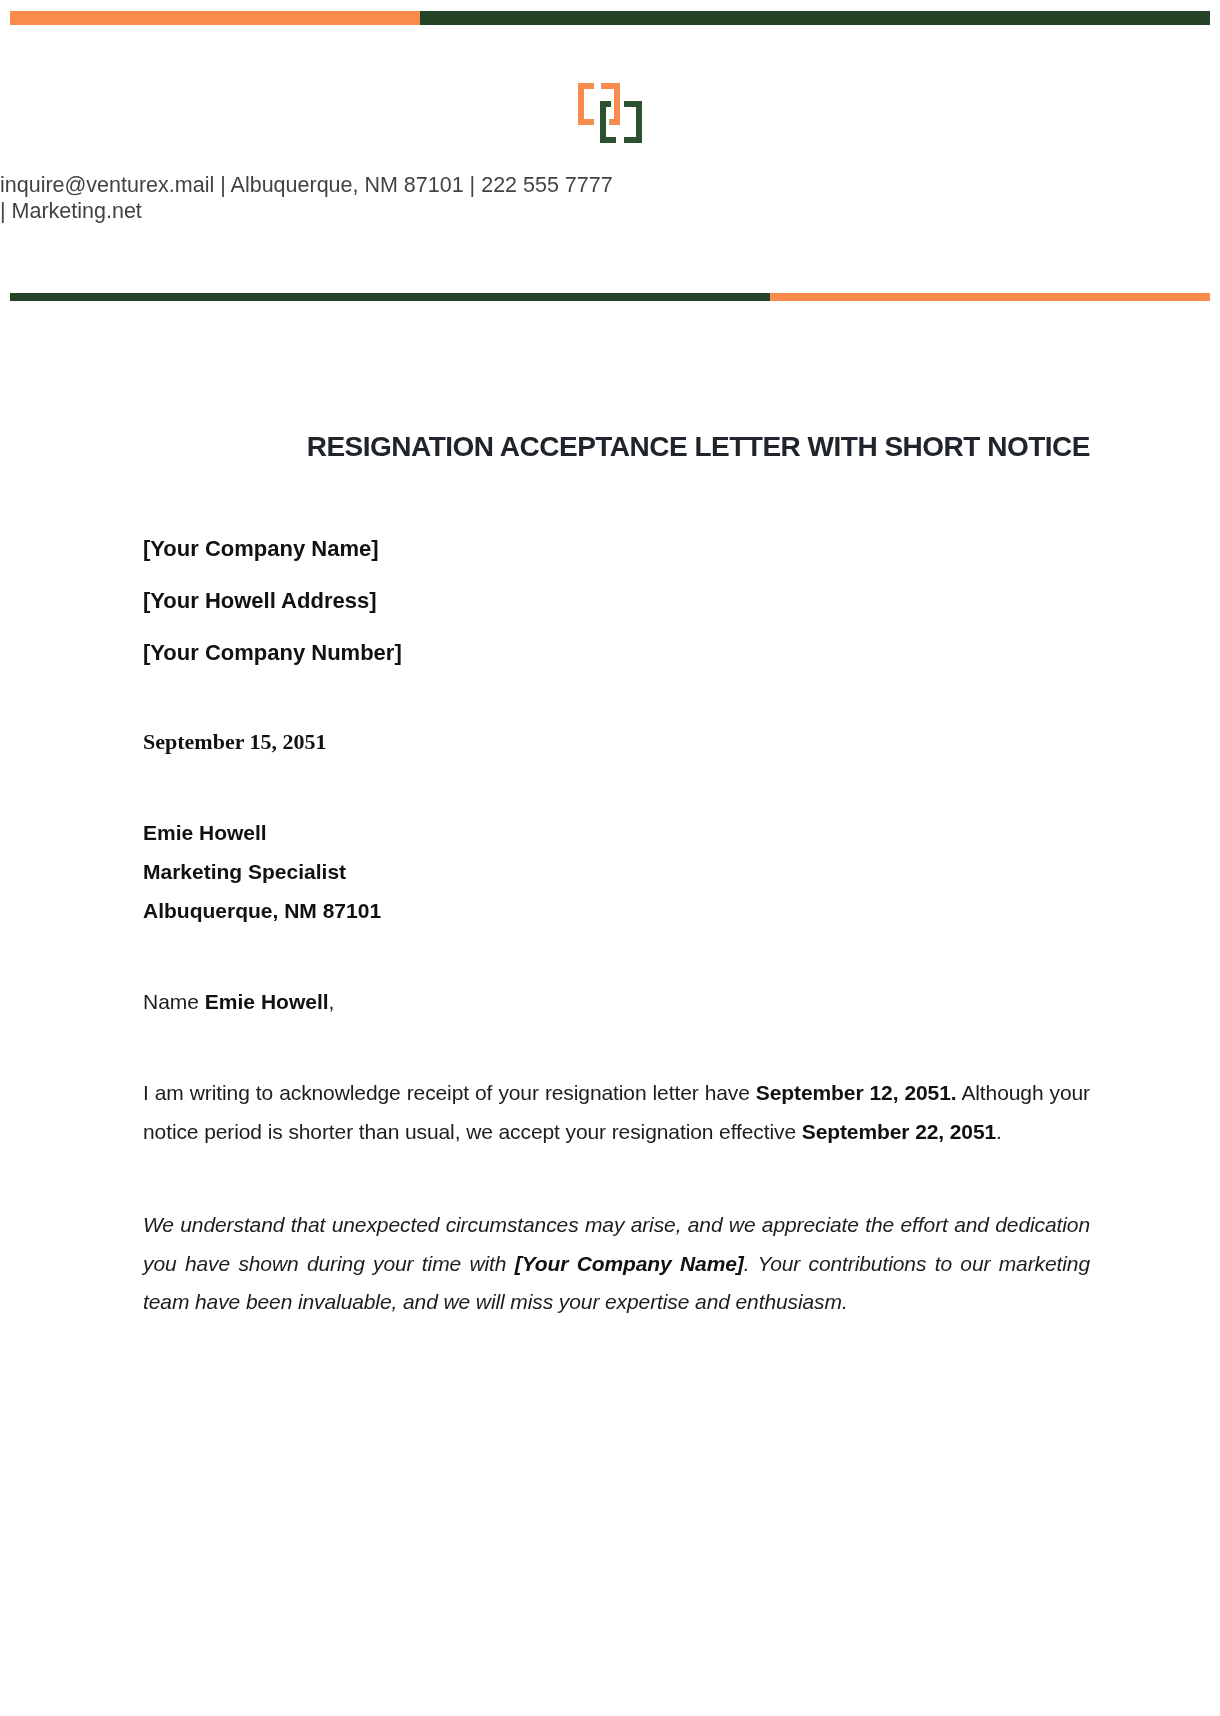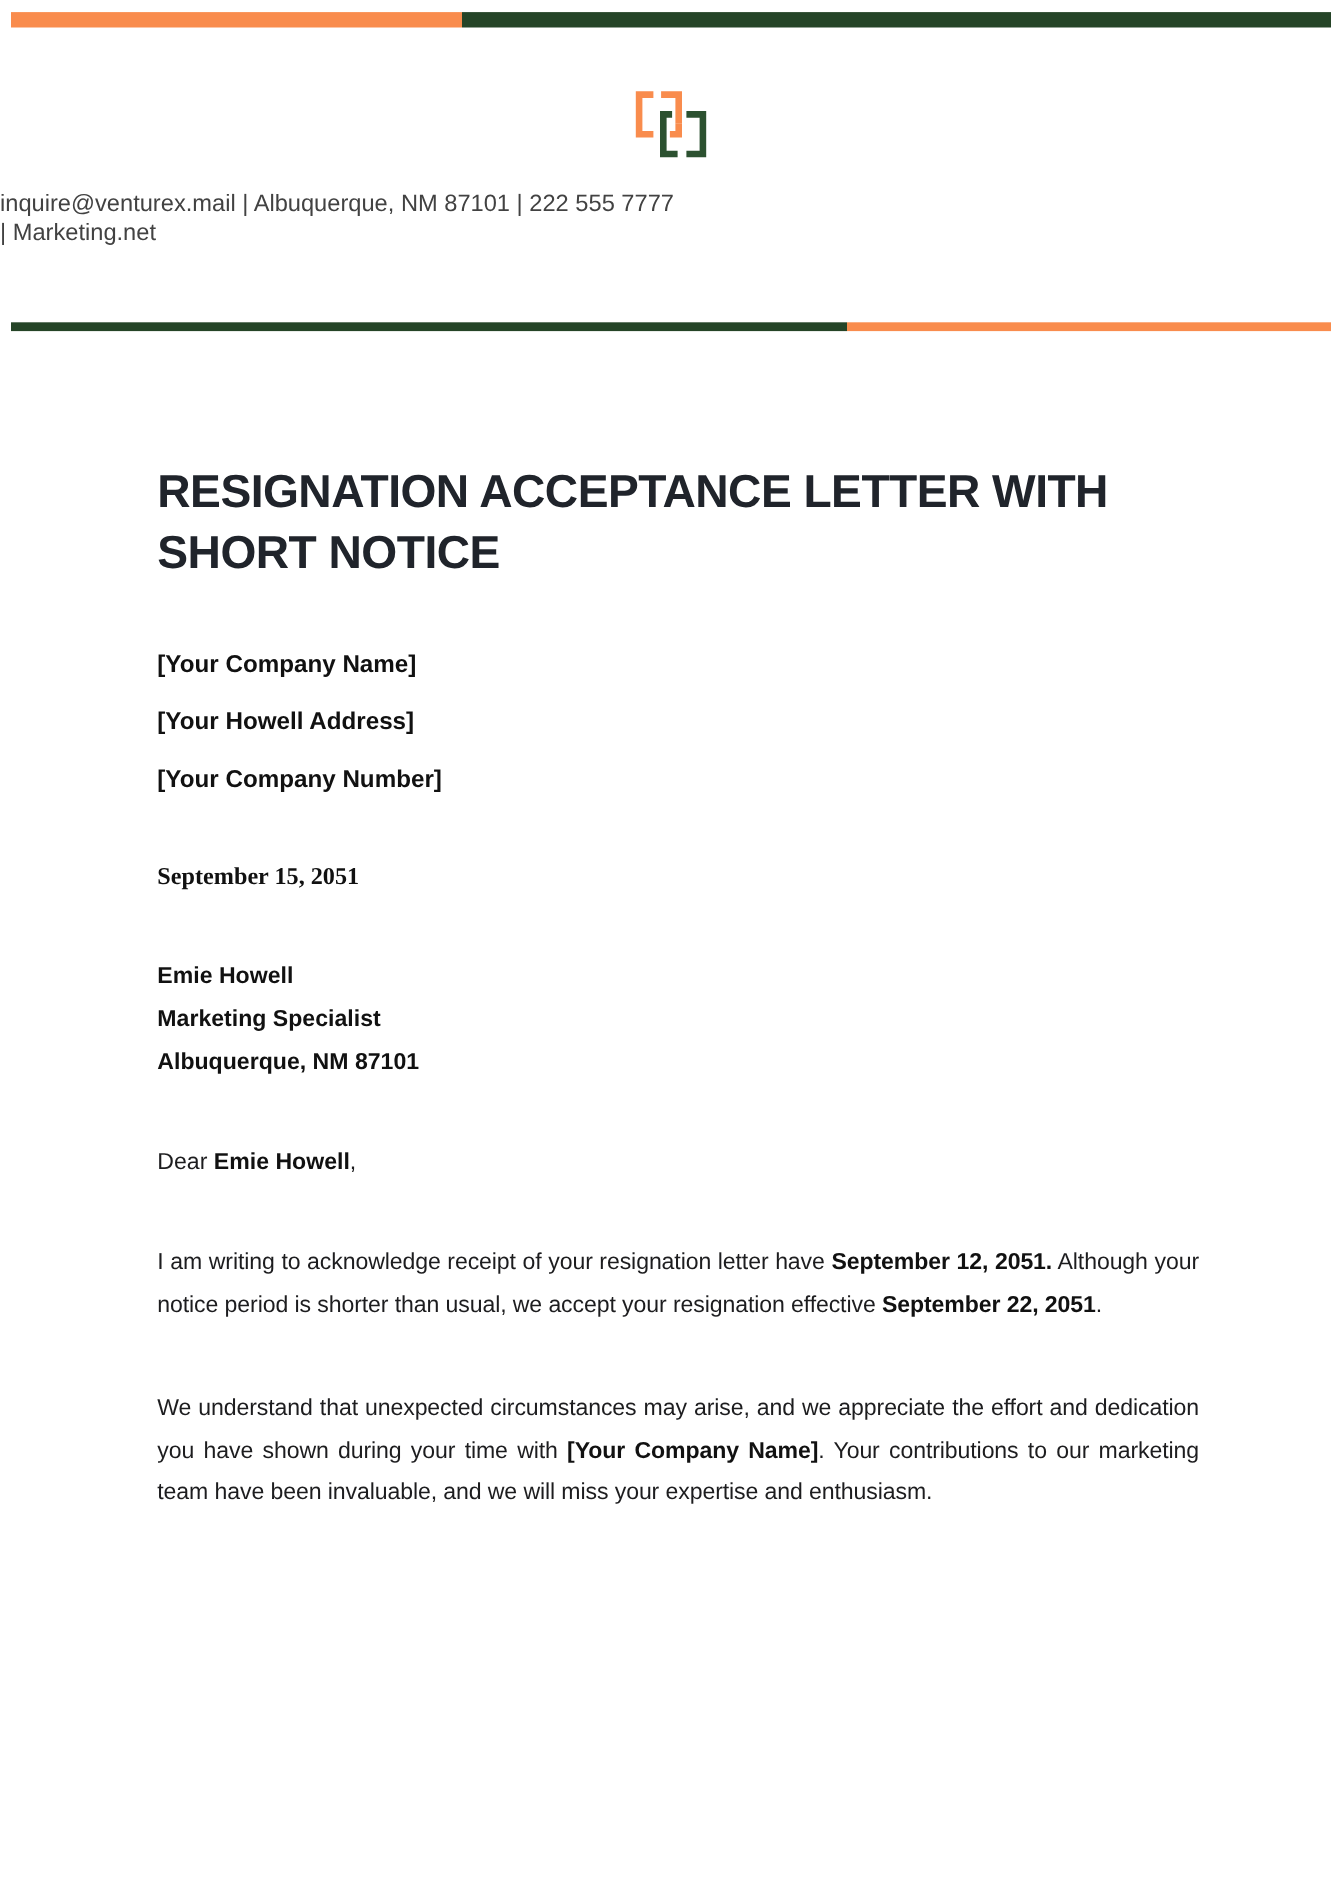--- a/index.html
+++ b/index.html
@@ -34,22 +34,22 @@
   }
   .divider{
     margin:69px 10px 0 10px;height:8px;
     background:linear-gradient(to right,var(--green) 0 63.3%,var(--orange) 63.3% 100%);
   }
   .letter{
     padding:0 130px 0 143px;
   }
   .letter h1{
     margin-top:118px;
-    text-align:left;
-    font-size:42px;line-height:55px;letter-spacing:-0.5px;
+    text-align:right;
+    font-size:28px;line-height:55px;letter-spacing:-0.5px;
     font-weight:700;color:var(--title-color);
   }
   .company-block{margin-top:64px;}
   .company-block p{
     font-size:22px;line-height:22px;font-weight:700;
     margin-bottom:30px;color:#111;
   }
   .company-block p:last-child{margin-bottom:0;}
   .date-line{
     margin-top:67px;
@@ -61,21 +61,21 @@
   }
   .salutation{
     margin-top:52px;
     font-size:21px;line-height:39px;
   }
   .body-para{
     font-size:21px;line-height:38.5px;letter-spacing:-0.1px;
     text-align:justify;
   }
   .para-1{margin-top:53px;}
-  .para-2{margin-top:55px;}
+  .para-2{margin-top:55px;font-style:italic;}
   .bold-seg{font-weight:700;color:#111;}
 </style>
 </head>
 <body>
 
 <div class="top-strip"></div>
 
 <div class="logo-wrap">
   <svg width="72" height="68" viewBox="0 0 72 68" aria-hidden="true">
 
@@ -110,18 +110,18 @@
   </div>
 
   <p class="date-line">September 15, 2051</p>
 
   <div class="recipient-block">
     <p>Emie Howell</p>
     <p>Marketing Specialist</p>
     <p>Albuquerque, NM 87101</p>
   </div>
 
-  <p class="salutation"><span>Dear </span><span class="bold-seg">Emie Howell</span><span>,</span></p>
+  <p class="salutation"><span>Name </span><span class="bold-seg">Emie Howell</span><span>,</span></p>
 
   <p class="body-para para-1"><span>I am writing to acknowledge receipt of your resignation letter have </span><span class="bold-seg">September 12, 2051.</span><span> Although your notice period is shorter than usual, we accept your resignation effective </span><span class="bold-seg">September 22, 2051</span><span>.</span></p>
 
   <p class="body-para para-2"><span>We understand that unexpected circumstances may arise, and we appreciate the effort and dedication you have shown during your time with </span><span class="bold-seg">[Your Company Name]</span><span>. Your contributions to our marketing team have been invaluable, and we will miss your expertise and enthusiasm.</span></p>
 </div>
 
 </body></html>

